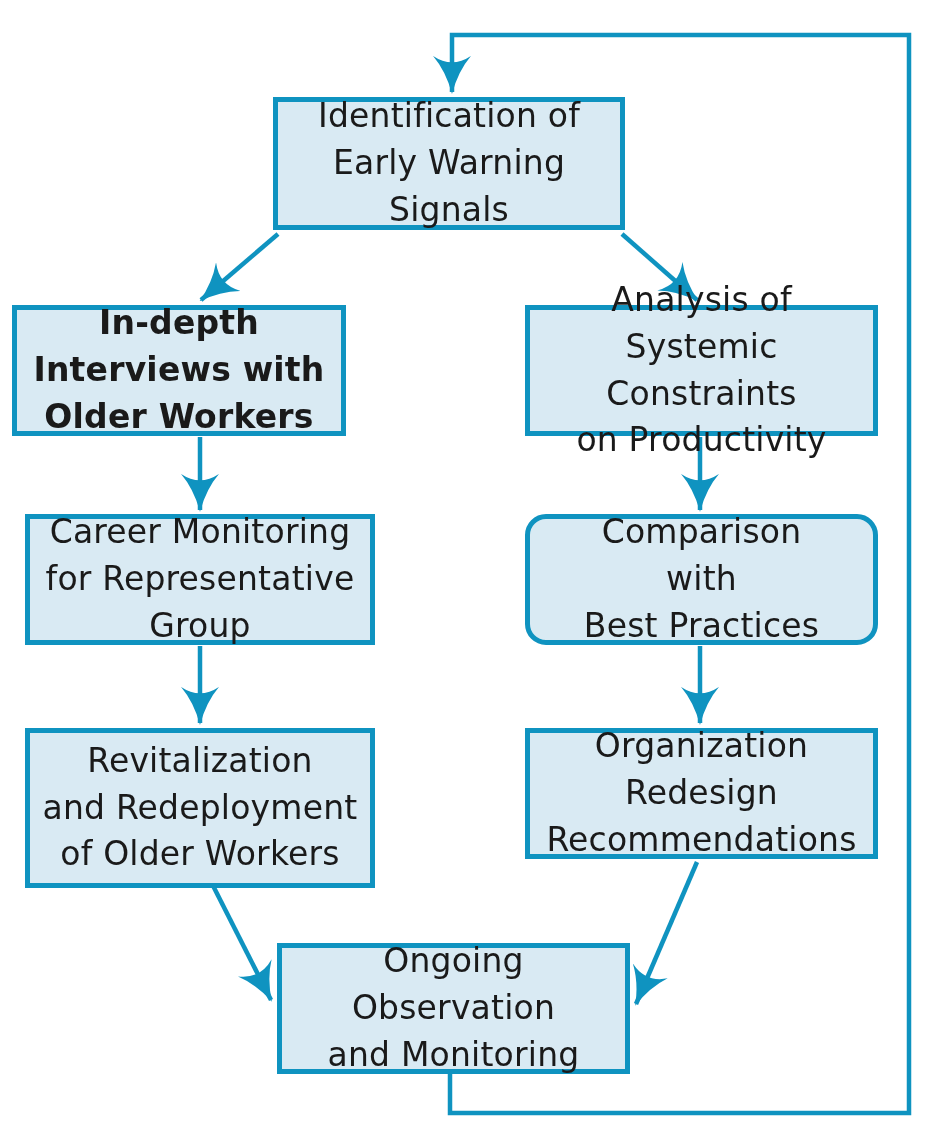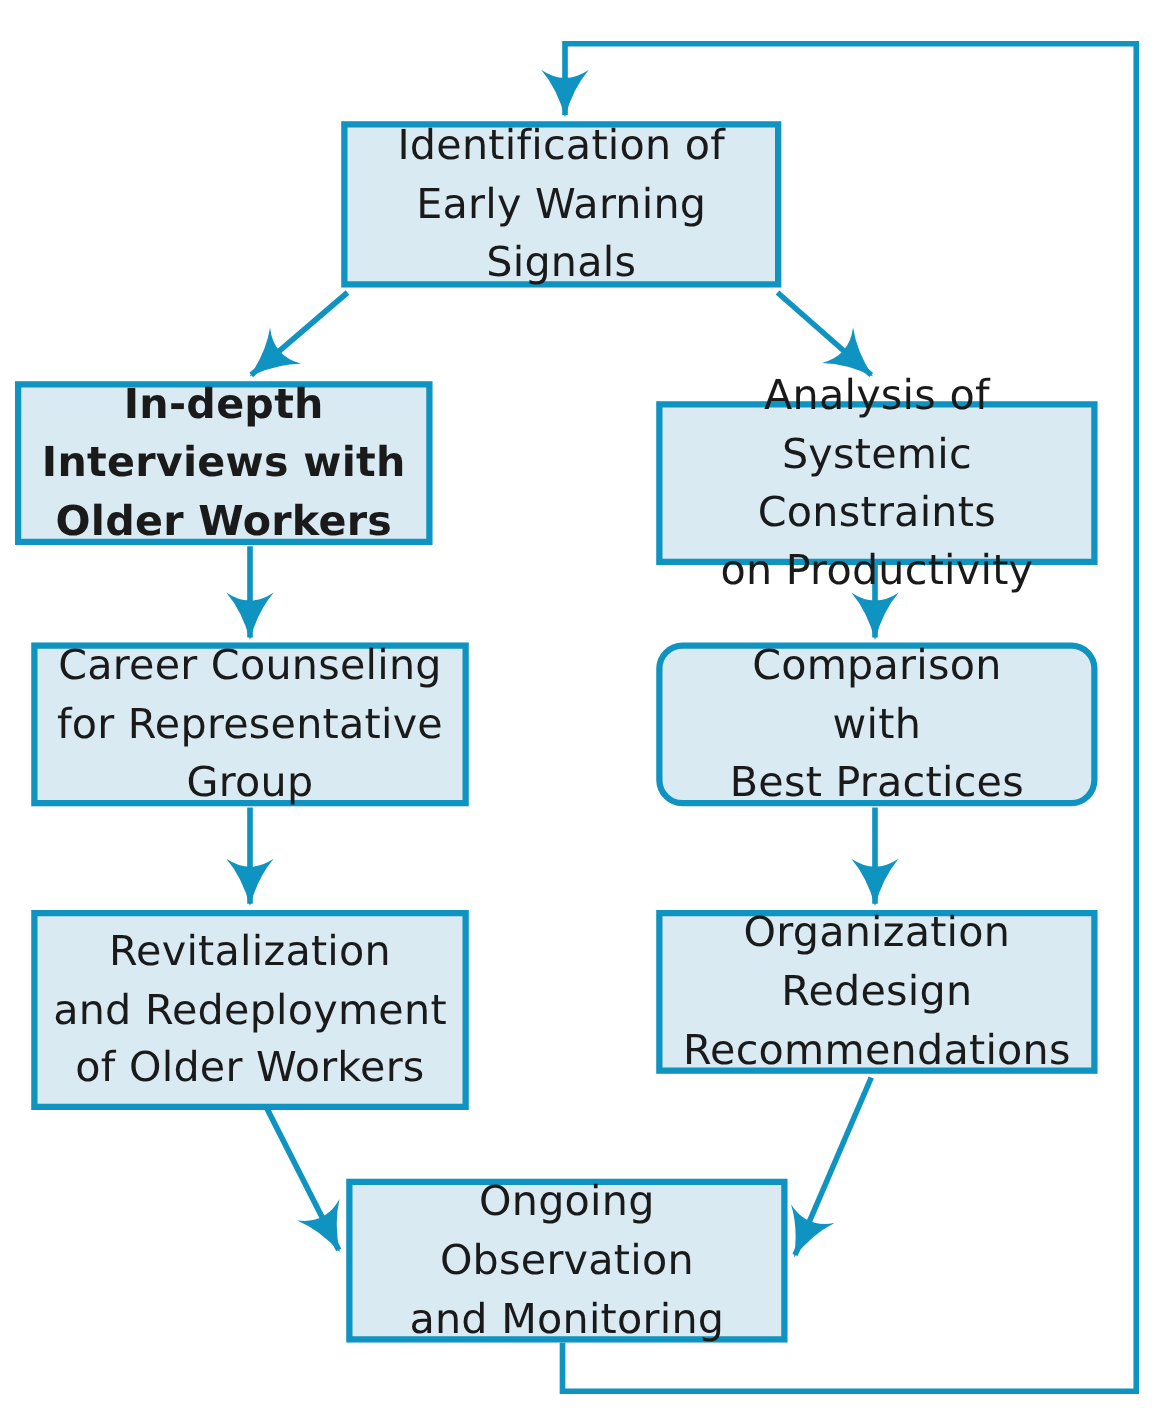--- a/index.html
+++ b/index.html
@@ -70,25 +70,25 @@
   </svg>
 
   <div class="node" style="left:273px; top:97px;  width:352px; height:133px;">Identification of
 Early Warning
 Signals</div>
 
   <div class="node" style="left:12px;  top:305px; width:334px; height:131px;font-weight:bold;">In-depth
 Interviews with
 Older Workers</div>
 
-  <div class="node" style="left:525px; top:305px; width:353px; height:131px;margin-top:16px;">Analysis of
+  <div class="node" style="left:525px; top:305px; width:353px; height:131px;">Analysis of
 Systemic Constraints
 on Productivity</div>
 
-  <div class="node" style="left:25px;  top:514px; width:350px; height:131px;">Career Counseling
+  <div class="node" style="left:25px;  top:514px; width:350px; height:131px;">Career Monitoring
 for Representative
 Group</div>
 
   <div class="node" style="left:525px; top:514px; width:353px; height:131px;border-radius:21px;">Comparison
 with
 Best Practices</div>
 
   <div class="node" style="left:25px;  top:728px; width:350px; height:160px;">Revitalization
 and Redeployment
 of Older Workers</div>

